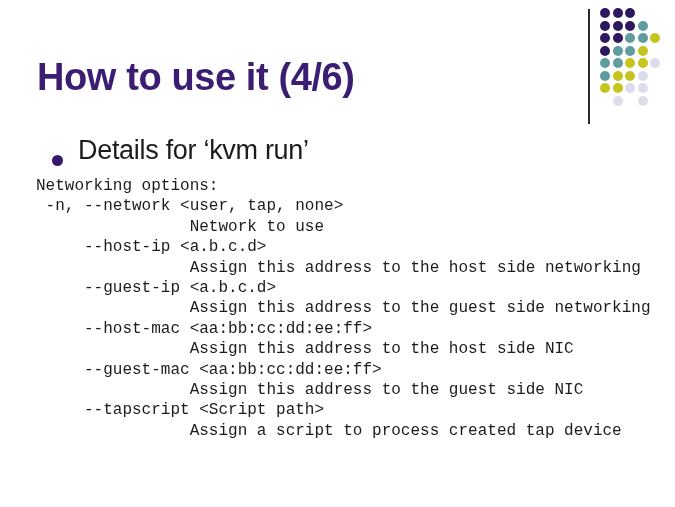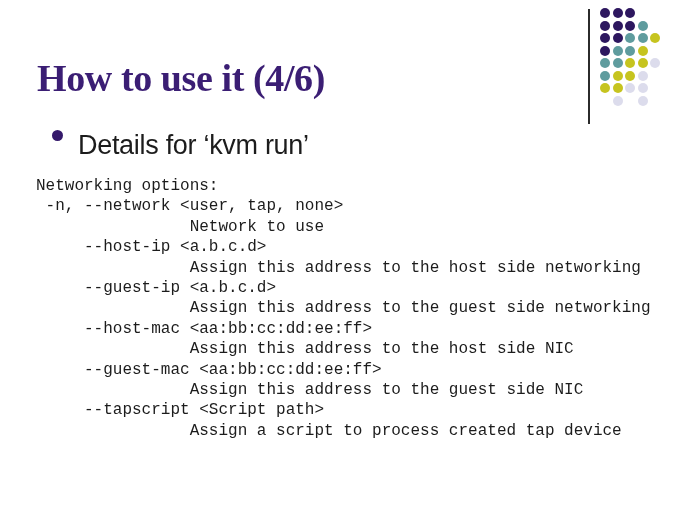--- a/index.html
+++ b/index.html
@@ -8,25 +8,24 @@
     width:675px;height:507px;
     background:var(--background,#ffffff);
     overflow:hidden;
     font-family:"Liberation Sans",sans-serif;
   }
   .slide-title{
     position:absolute;left:37px;top:56px;
     font-size:38px;font-weight:bold;letter-spacing:-0.4px;
     color:var(--title,#3b1e74);
     white-space:nowrap;
-    font-family:Liberation Serif, serif;
   }
   .bullet-row{
     position:absolute;left:52px;top:130px;height:36px;
-    display:flex;align-items:flex-start;
+    display:flex;align-items:flex-end;
   }
   .bullet-dot{
     width:11px;height:11px;border-radius:50%;
     background:var(--bullet_dot,#35196b);
     margin-right:15px;flex:0 0 auto;
   }
   .bullet-text{
     font-size:27px;letter-spacing:-0.3px;
     color:var(--body_text,#1c1c1c);
     white-space:nowrap;

